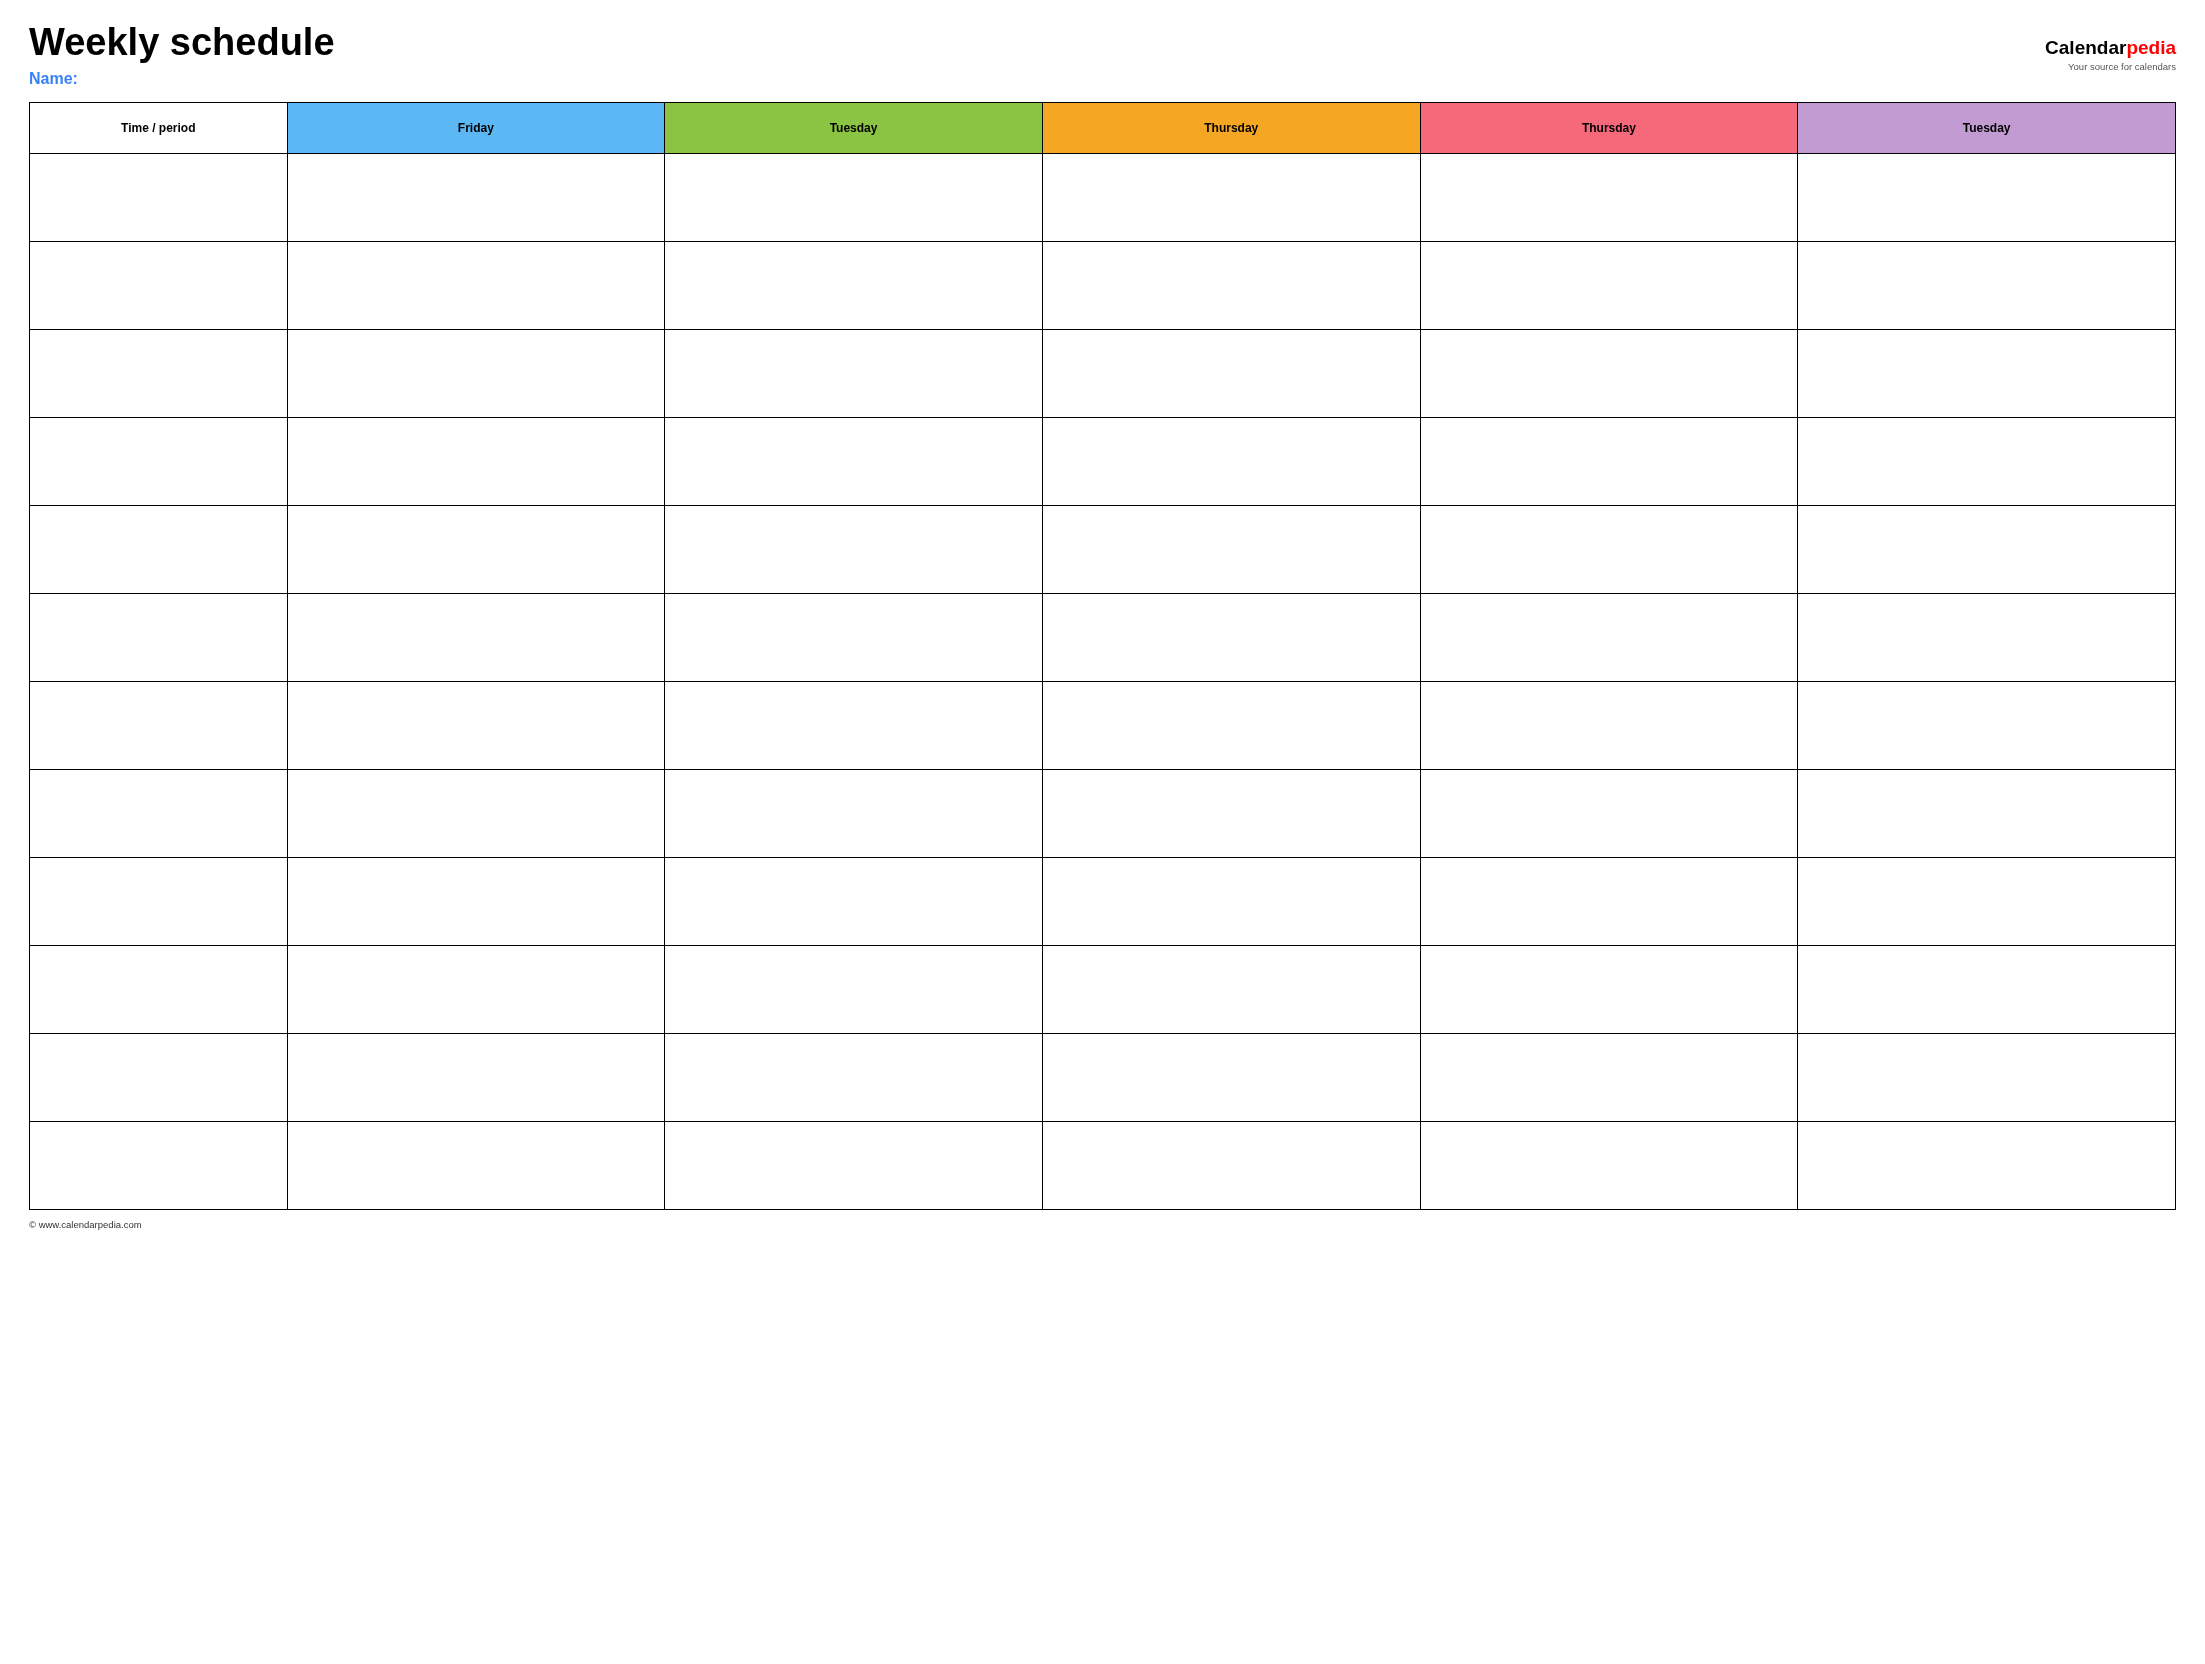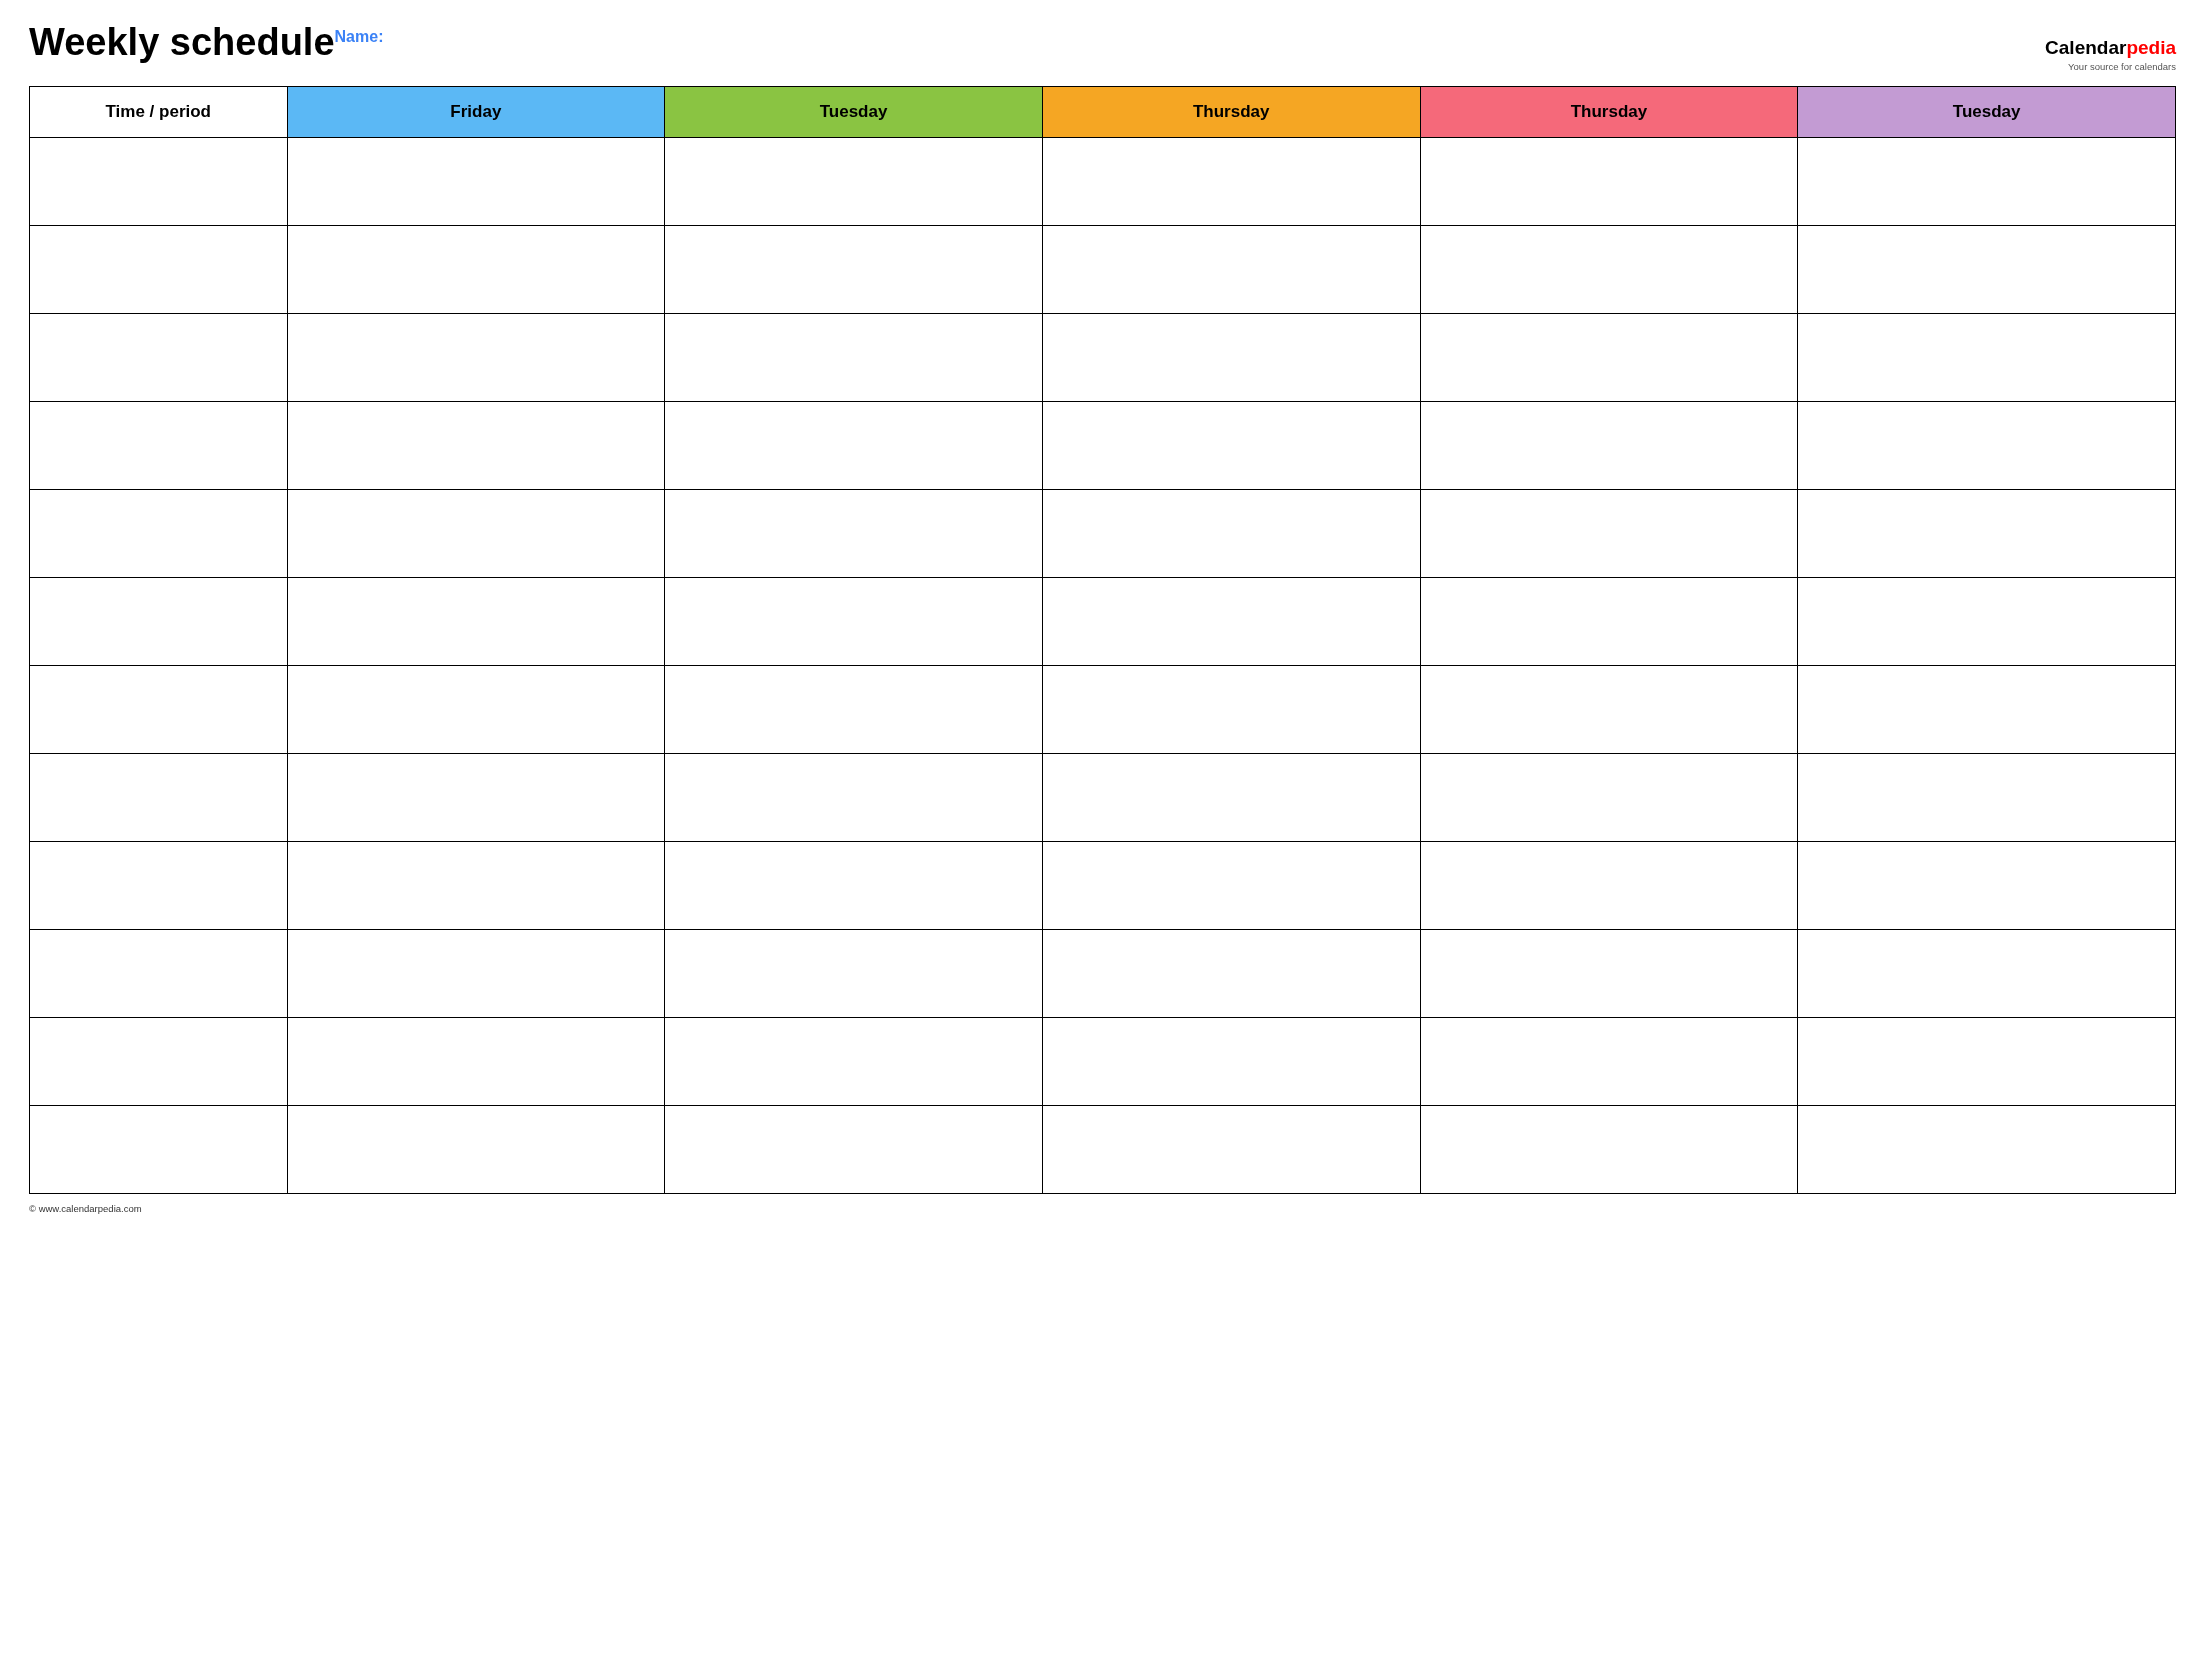--- a/index.html
+++ b/index.html
@@ -17,21 +17,21 @@
 
     .header {
       display: flex;
       justify-content: space-between;
       align-items: flex-start;
       margin-bottom: 7.3px;
     }
 
     .title-section {
       display: flex;
-      flex-direction: row;
+      flex-direction: column;
     }
 
     .main-title {
       font-size: 38px;
       font-weight: bold;
       color: #000000;
       line-height: 1.1;
     }
 
     .name-label {
@@ -77,21 +77,21 @@
     .schedule-table th,
     .schedule-table td {
       border: 0.7px solid #000000;
       padding: 0;
       height: 88px;
     }
 
     .schedule-table th {
       height: 51px;
       text-align: center;
-      font-size: 17px;
+      font-size: 12px;
       font-weight: bold;
       vertical-align: middle;
     }
 
     .col-time {
       width: 12%;
       background: #ffffff;
       border: 1.5px solid #000000;
     }
 

